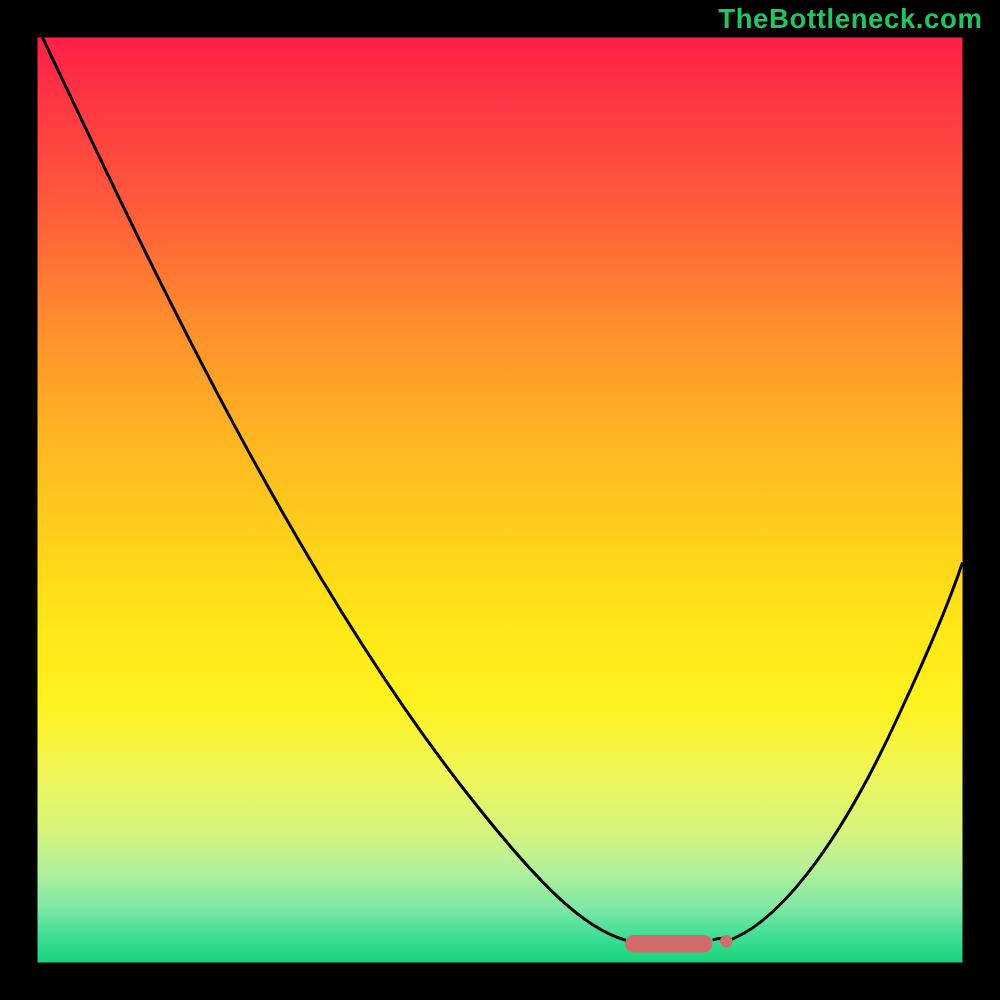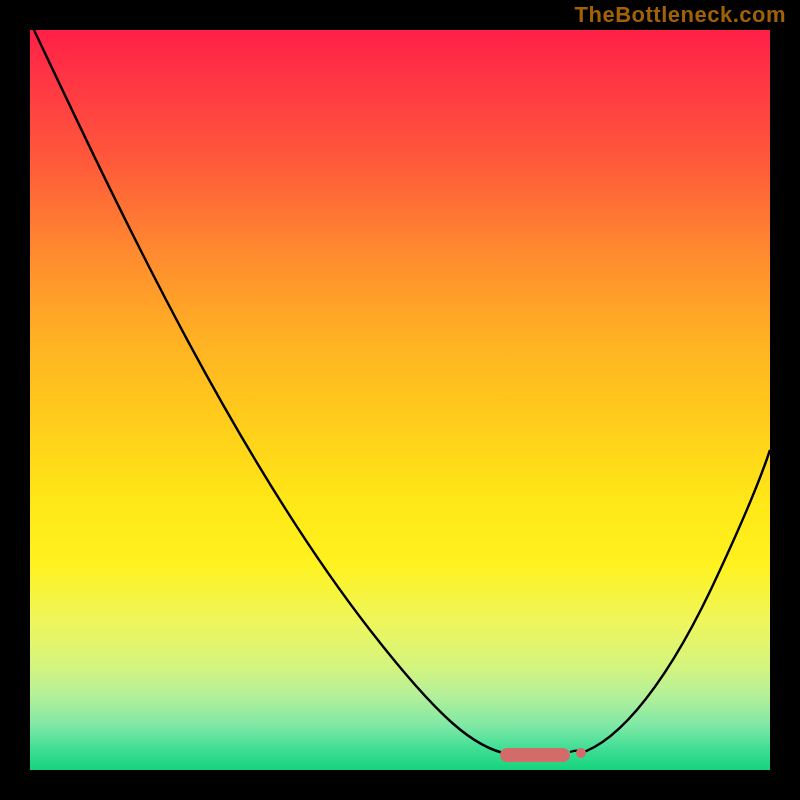--- a/index.html
+++ b/index.html
@@ -15,21 +15,21 @@
   .frame {
     position: absolute;
     top: 0; left: 0;
     width: 800px; height: 800px;
     background: #000;
   }
   .watermark {
     position: absolute;
     top: 2px;
     right: 14px;
-    color: #a16207;
+    color: #22c55e;
     font-weight: bold;
     font-size: 22px;
     letter-spacing: 0.5px;
     user-select: none;
   }
   .plot-area {
     position: absolute;
     left: 30px;
     top: 30px;
     width: 740px;

